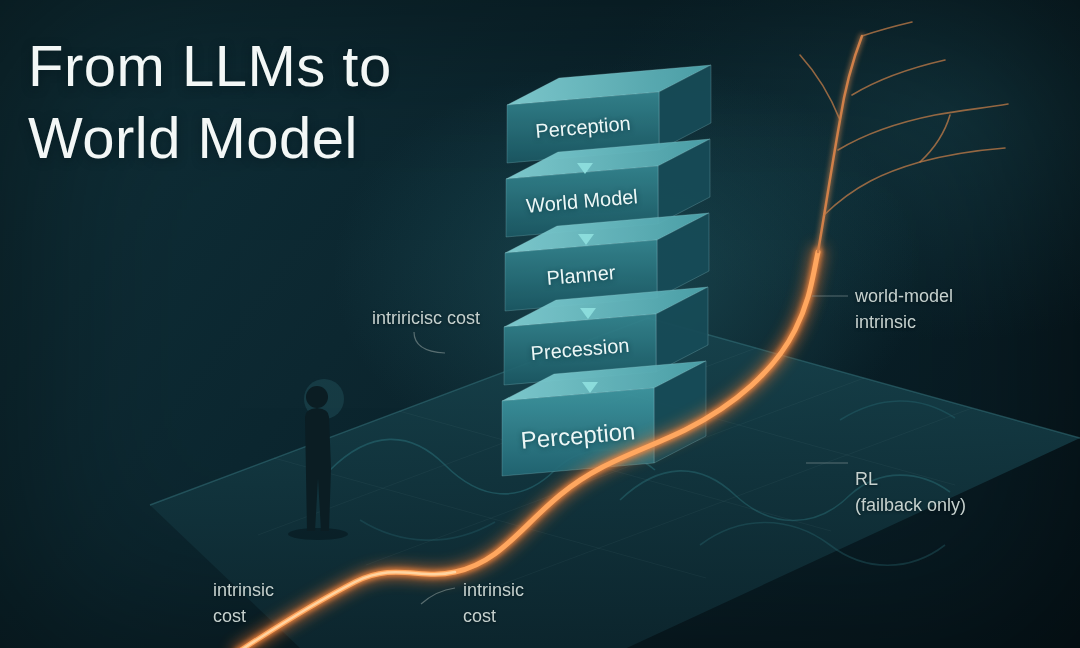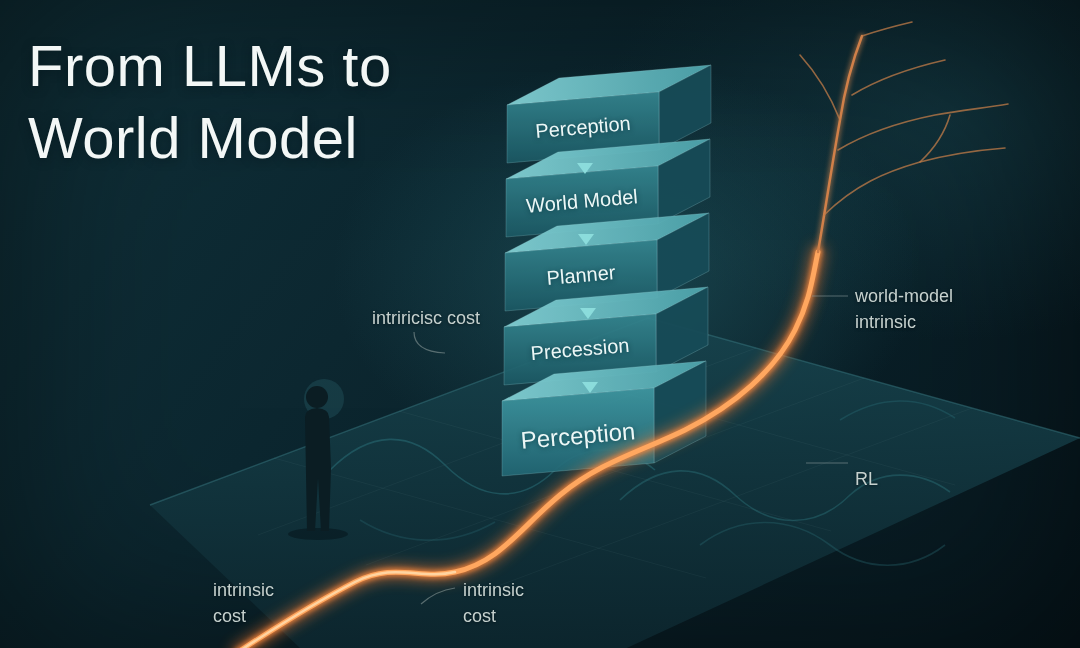--- a/index.html
+++ b/index.html
@@ -164,20 +164,21 @@
 
   <div class="label" style="left:372px; top:305px;">intriricisc cost</div>
 
   <div class="label" style="left:855px; top:283px;">
     <div>world-model</div>
     <div>intrinsic</div>
   </div>
 
   <div class="label" style="left:855px; top:450px;margin-top:16px;">
     <div>RL</div>
+    <div>(failback only)</div>
   </div>
 
   <div class="label" style="left:213px; top:577px;">
     <div>intrinsic</div>
     <div>cost</div>
   </div>
 
   <div class="label" style="left:463px; top:577px;">
     <div>intrinsic</div>
     <div>cost</div>

